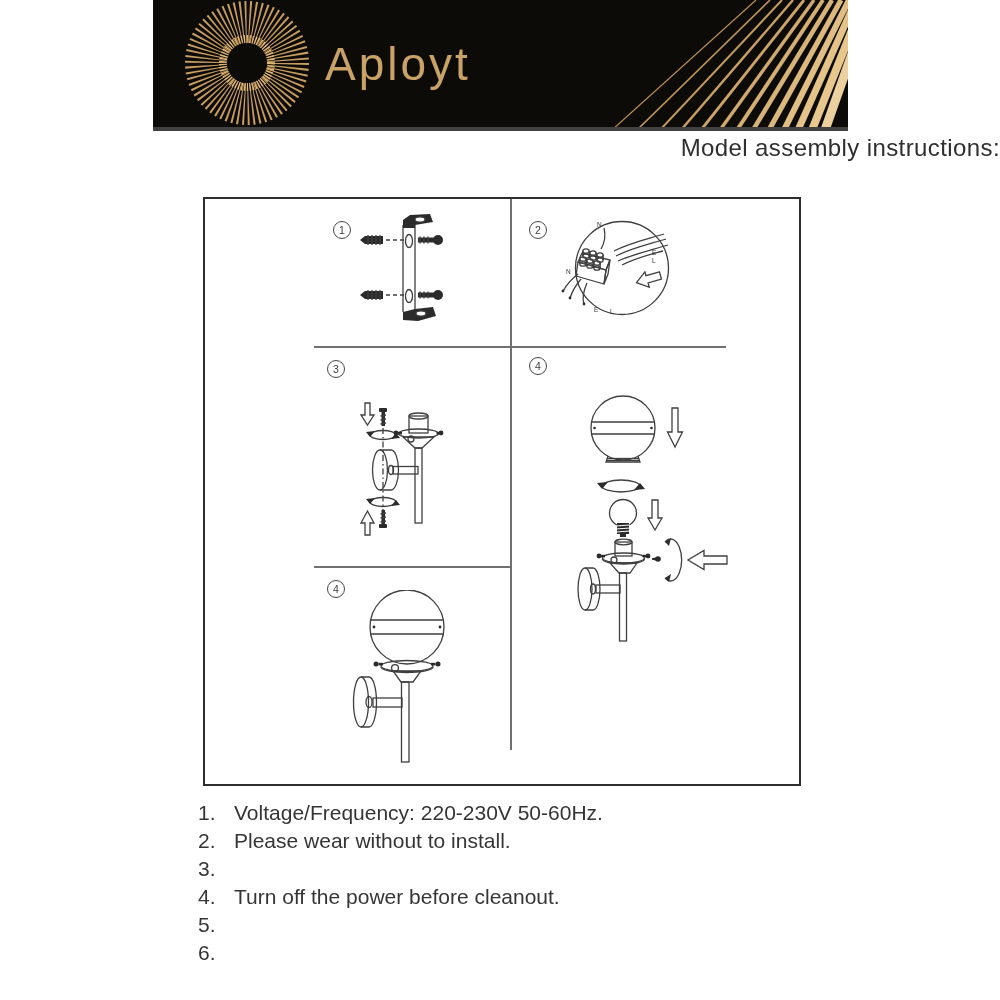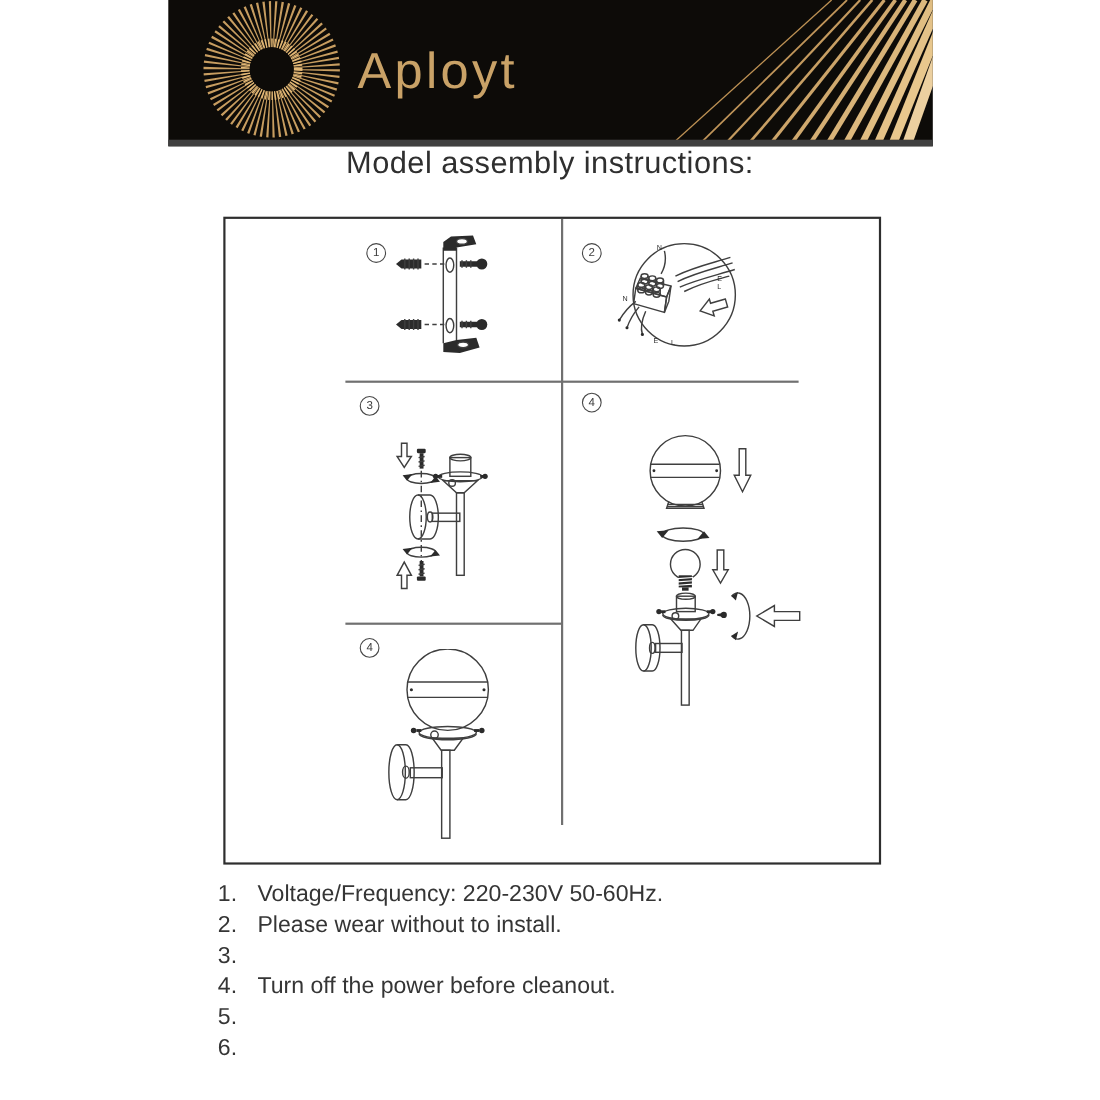--- a/index.html
+++ b/index.html
@@ -1,26 +1,26 @@
 <!DOCTYPE html>
 <html><head>
 <meta charset="utf-8">
 <style>
   html,body{margin:0;padding:0;background:#ffffff;}
   .page{position:relative;width:1000px;height:1000px;background:#ffffff;overflow:hidden;
         font-family:"Liberation Sans",sans-serif;}
 
   
   .banner{position:absolute;left:153px;top:0;width:695px;height:127px;background:#0d0b08;
-          border-bottom:6px solid #404040;}
+          border-bottom:4px solid #404040;}
   .banner svg{position:absolute;left:0;top:0;}
 
   
-  .title-block{position:absolute;left:0;top:135px;width:1000px;text-align:center;
-               color:#2f2f2f;font-size:28px;letter-spacing:.4px;line-height:26px;}
+  .title-block{position:absolute;left:0;top:135px;width:1000px;text-align:right;
+               color:#2f2f2f;font-size:24px;letter-spacing:.4px;line-height:26px;}
 
   
   .diagram-box{position:absolute;left:203px;top:197px;width:594px;height:585px;
                border:2px solid #2e2e2e;background:#fff;}
   .divider{position:absolute;background:#707070;}
   .v1{left:305px;top:0;width:1.5px;height:551px;}
   .h1{left:109px;top:147px;width:412px;height:1.5px;}
   .h2{left:109px;top:367px;width:197px;height:1.5px;}
 
   .stepnum{position:absolute;width:16px;height:16px;border:1.3px solid #474747;border-radius:50%;

